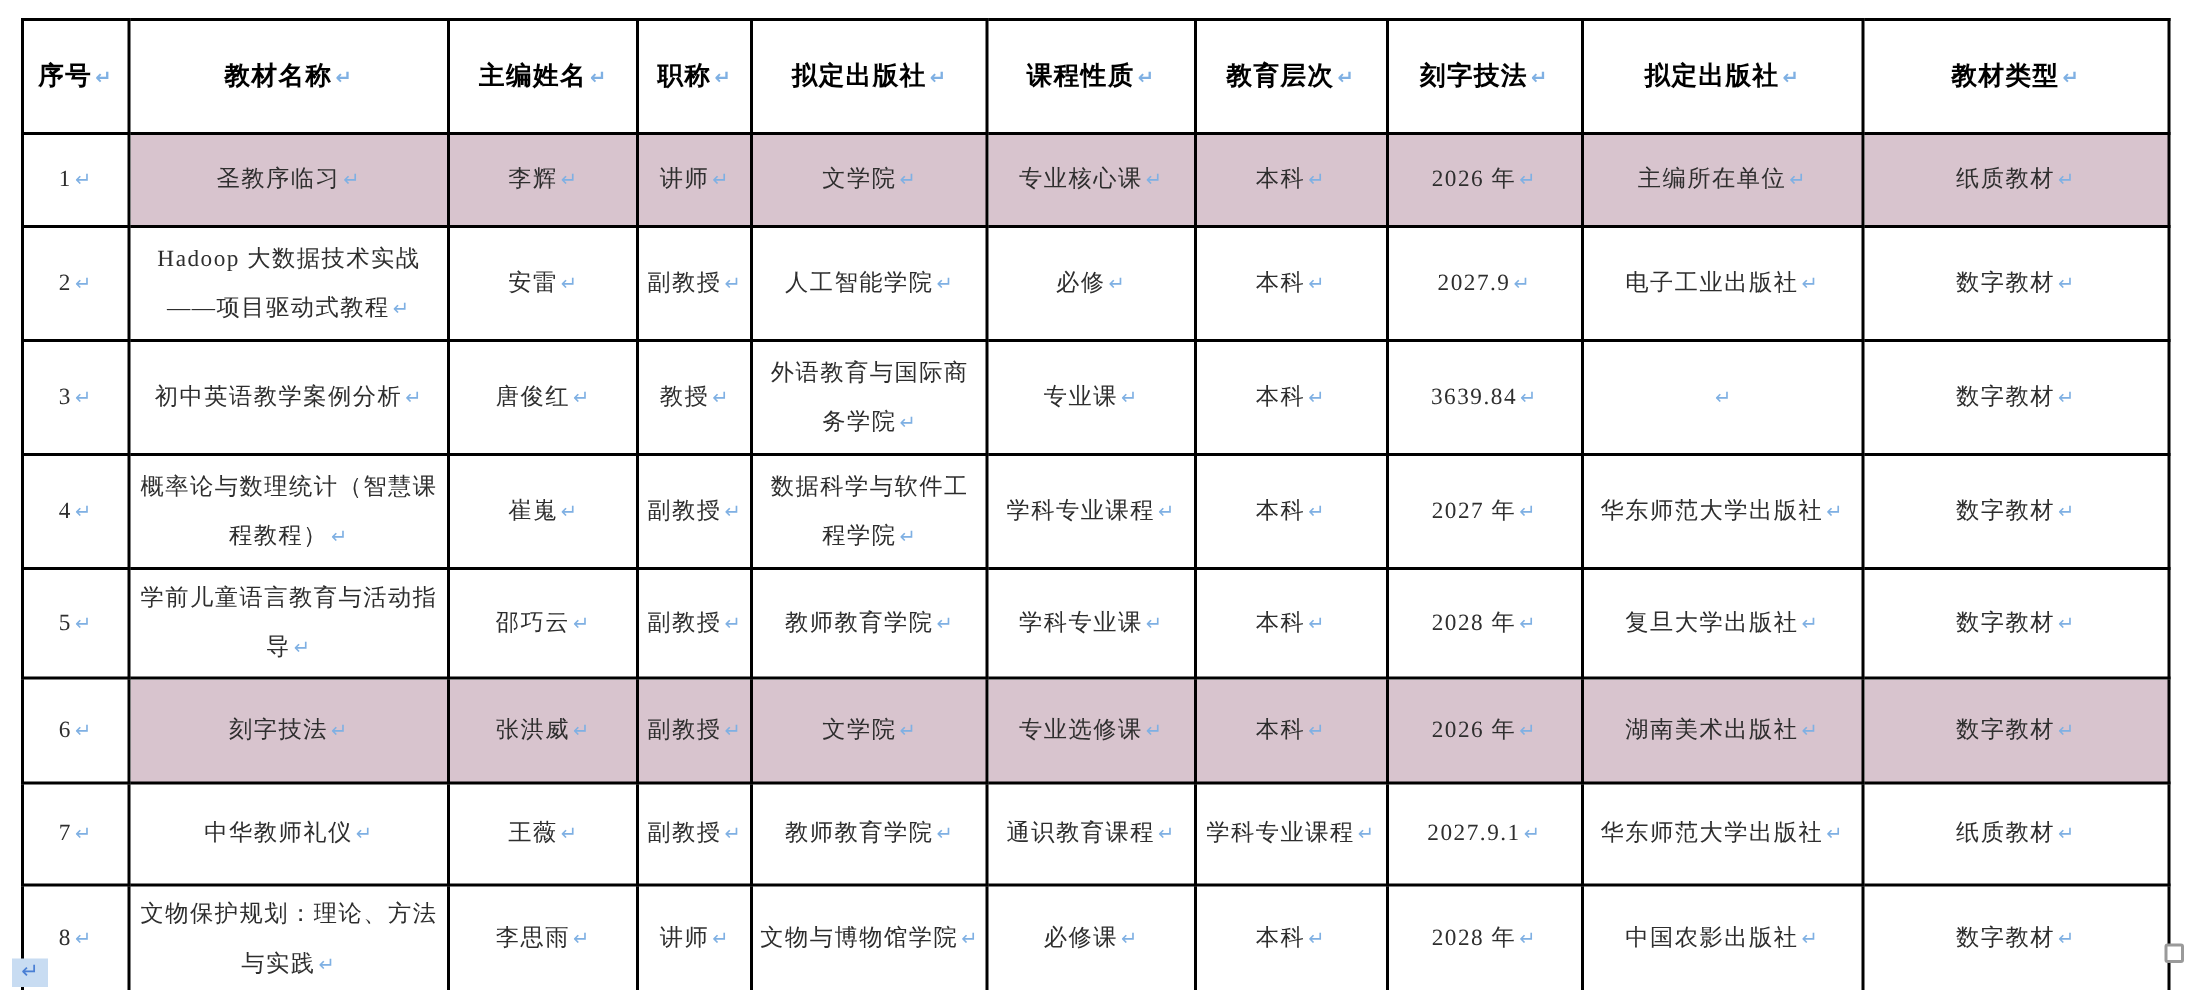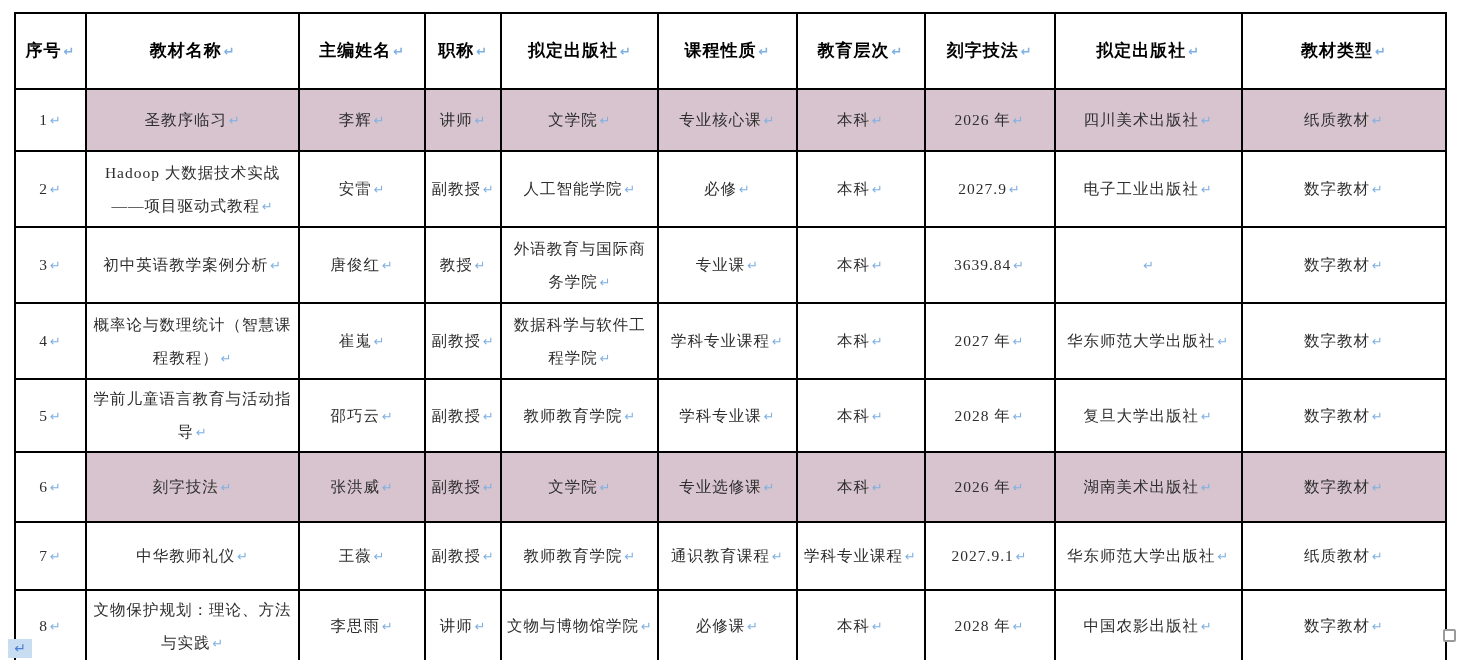--- a/index.html
+++ b/index.html
@@ -103,21 +103,21 @@
     <tbody id="body-rows">
         <tr>
           <td><span>1</span><span class="pilcrow">↵</span></td>
           <td class="hl"><span>圣教序临习</span><span class="pilcrow">↵</span></td>
           <td class="hl"><span>李辉</span><span class="pilcrow">↵</span></td>
           <td class="hl"><span>讲师</span><span class="pilcrow">↵</span></td>
           <td class="hl"><span>文学院</span><span class="pilcrow">↵</span></td>
           <td class="hl"><span>专业核心课</span><span class="pilcrow">↵</span></td>
           <td class="hl"><span>本科</span><span class="pilcrow">↵</span></td>
           <td class="hl"><span>2026 年</span><span class="pilcrow">↵</span></td>
-          <td class="hl"><span>四川美术出版社</span><span class="pilcrow">↵</span></td>
+          <td class="hl"><span>主编所在单位</span><span class="pilcrow">↵</span></td>
           <td class="hl"><span>纸质教材</span><span class="pilcrow">↵</span></td>
         </tr>
         <tr>
           <td><span>2</span><span class="pilcrow">↵</span></td>
           <td><span>Hadoop 大数据技术实战——项目驱动式教程</span><span class="pilcrow">↵</span></td>
           <td><span>安雷</span><span class="pilcrow">↵</span></td>
           <td><span>副教授</span><span class="pilcrow">↵</span></td>
           <td><span>人工智能学院</span><span class="pilcrow">↵</span></td>
           <td><span>必修</span><span class="pilcrow">↵</span></td>
           <td><span>本科</span><span class="pilcrow">↵</span></td>

